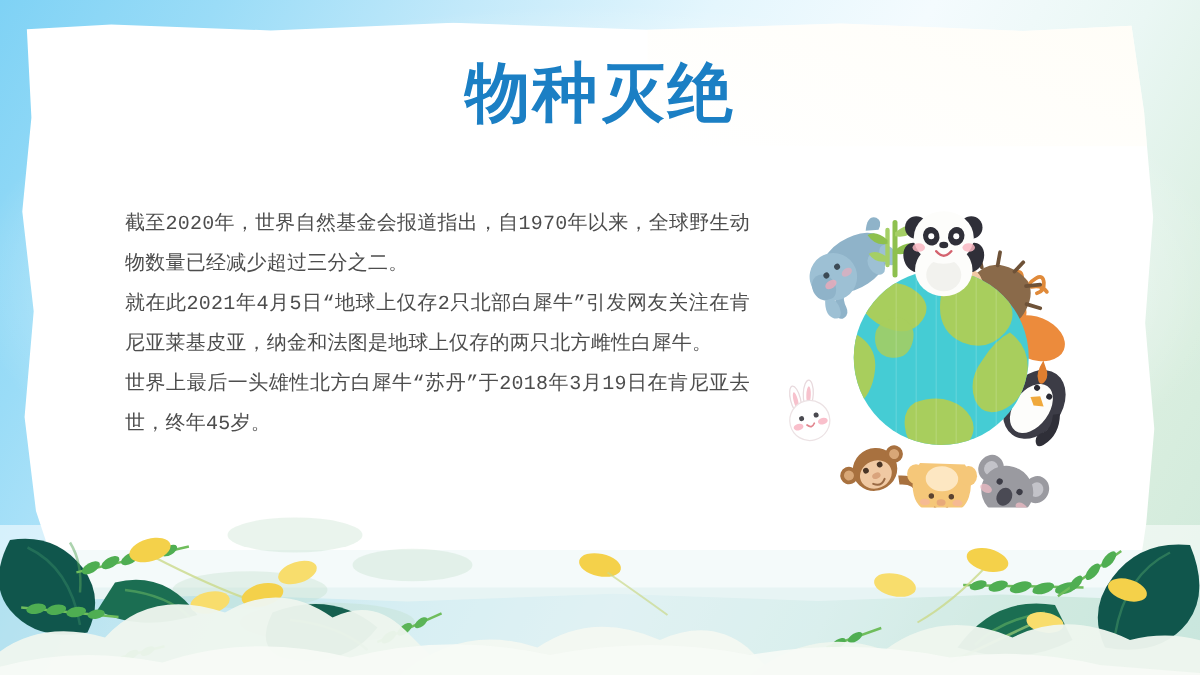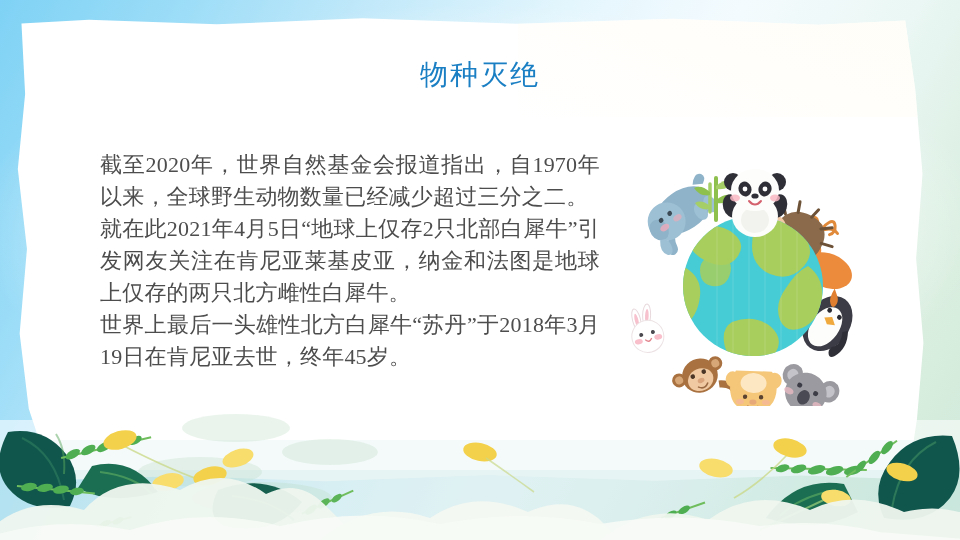--- a/index.html
+++ b/index.html
@@ -77,39 +77,39 @@
     pointer-events: none;
   }
   .deco-bottom svg { display: block; width: 100%; height: 100%; }
 
   
   .title {
     position: absolute;
     left: 0; right: 0;
     top: 52px;
     text-align: center;
-    font-size: 28px;
+    font-size: 52px;
     line-height: 46px;
     letter-spacing: 2px;
-    font-weight: 400;
+    font-weight: 700;
     color: #1b7fc4;
     font-family: "DejaVu Sans", "Liberation Sans", sans-serif;
   }
 
   
   .body-text {
     position: absolute;
     left: 100px;
-    top: 149px;
+    top: 163px;
     width: 500px;
-    font-size: 22px;
+    font-size: 16px;
     line-height: 32px;
     color: #4d4d4d;
     letter-spacing: 0.2px;
-    font-family: Liberation Serif, serif;
+    font-family: Liberation Mono, monospace;
     white-space: pre-line;
     text-align: justify;
   }
 
   
   .illus {
     position: absolute;
     left: 612px;
     top: 158px;
     width: 282px;

